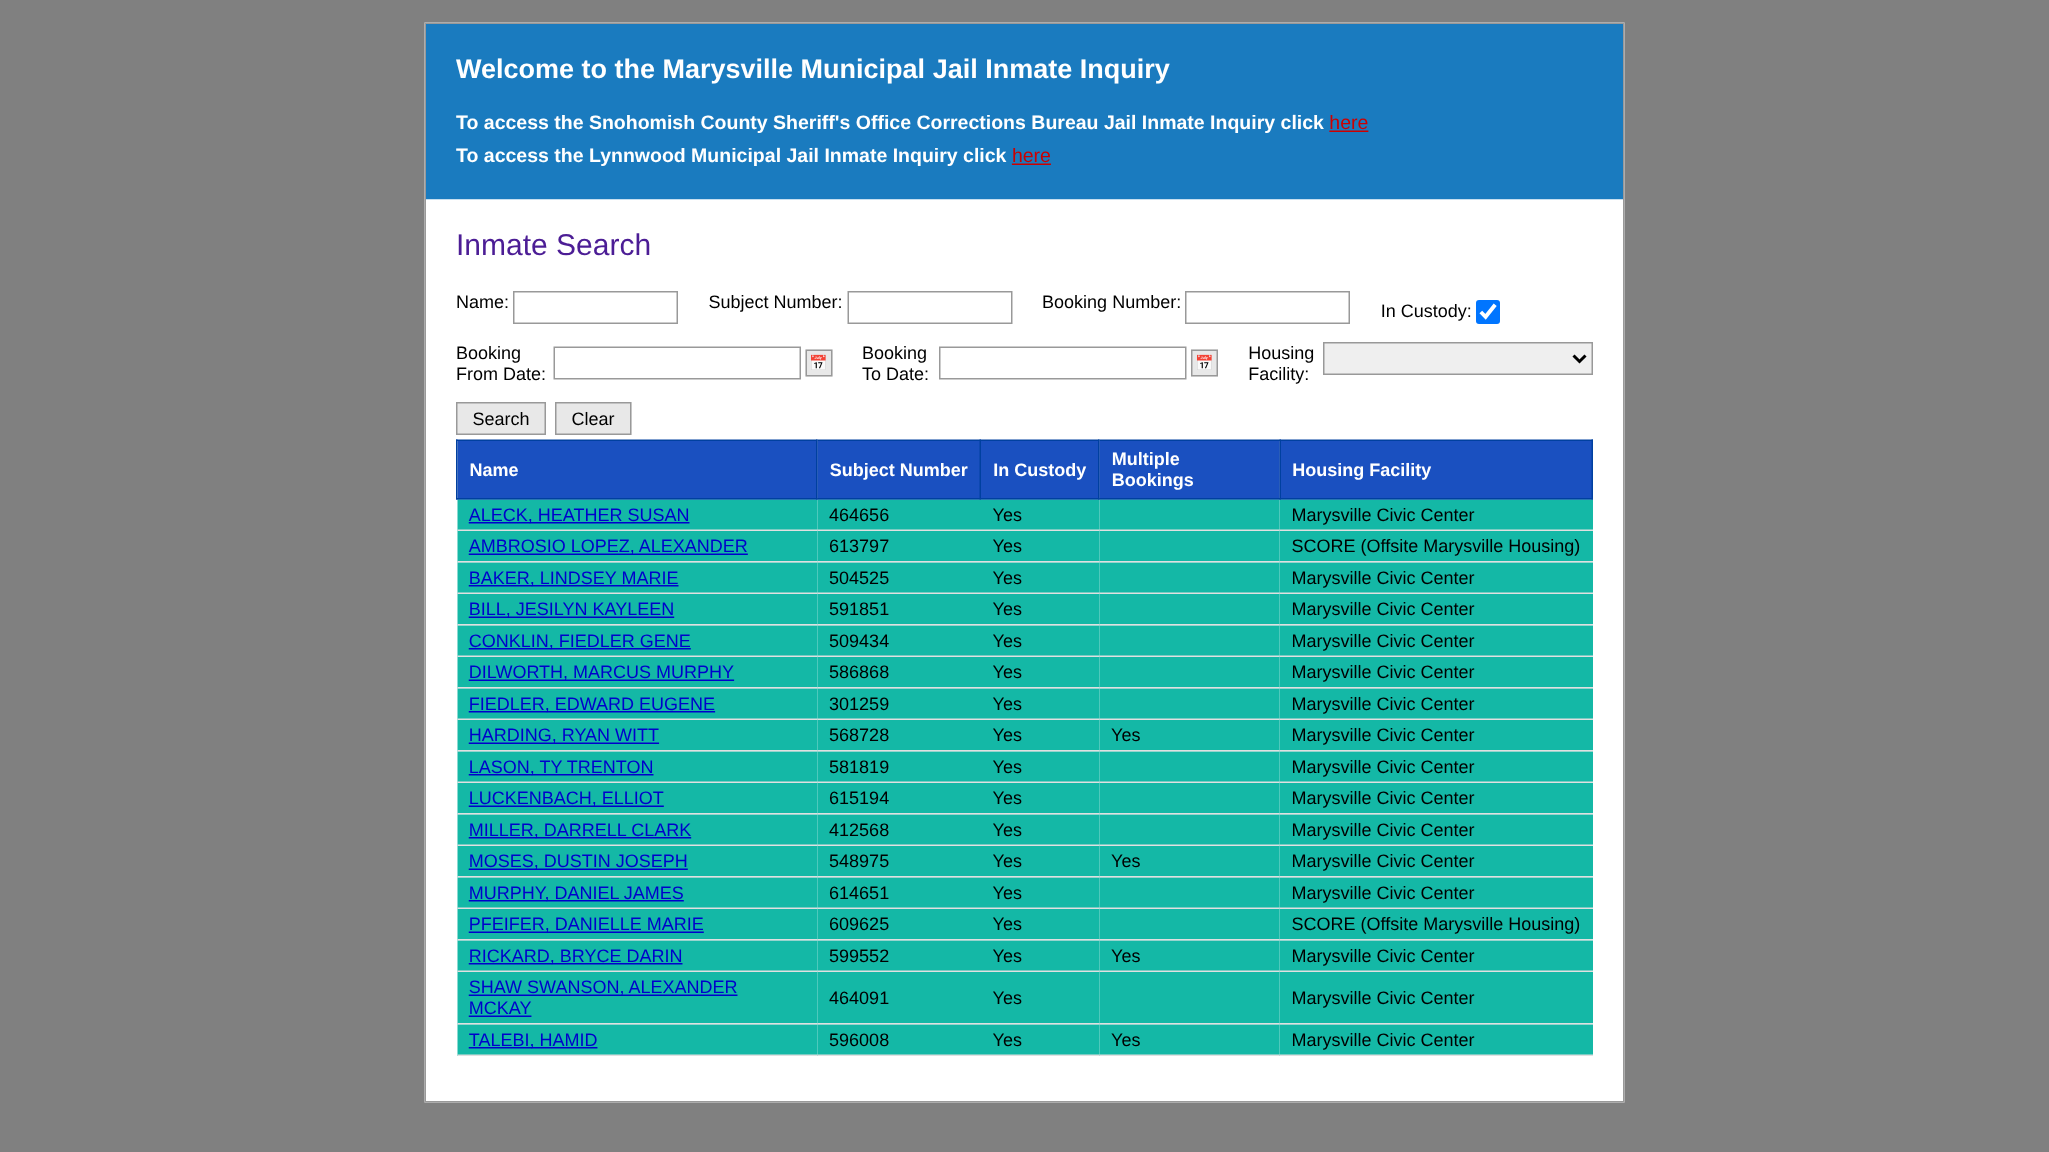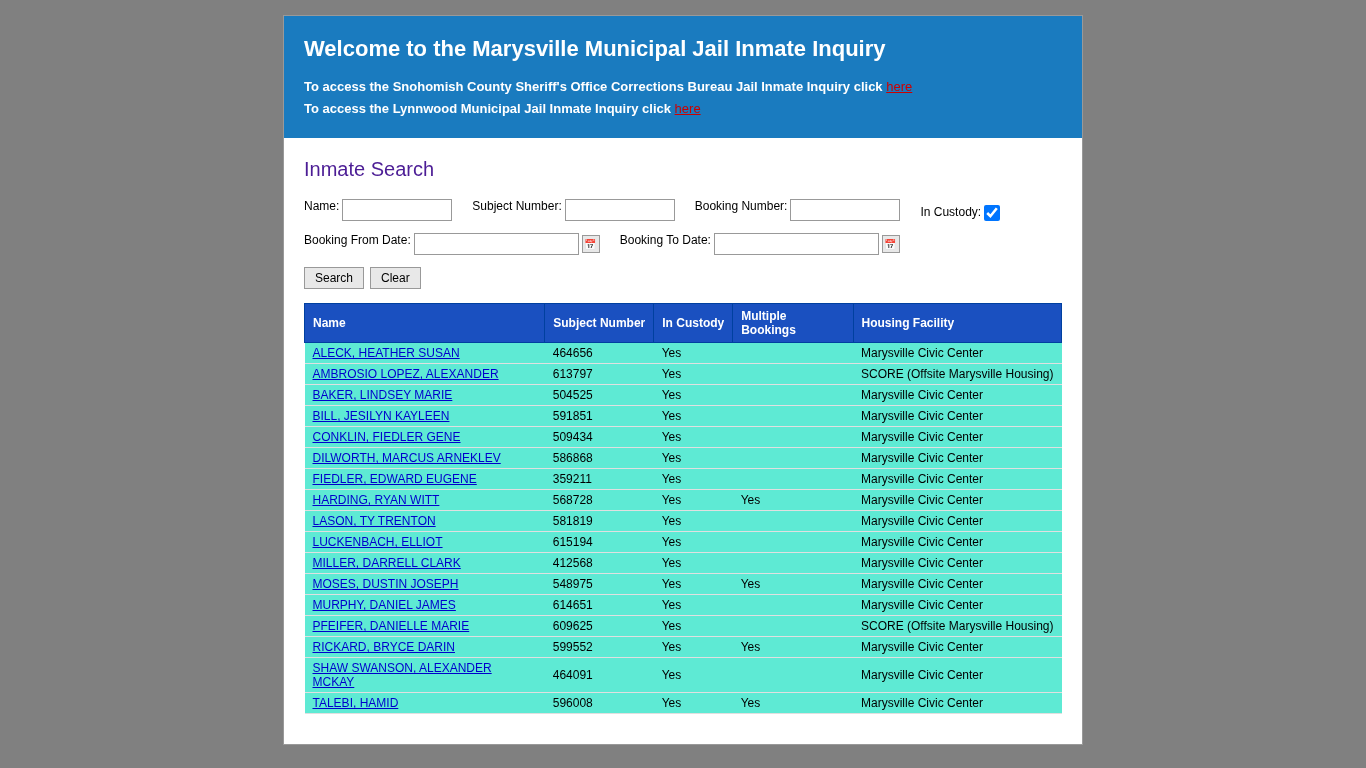--- a/index.html
+++ b/index.html
@@ -13,21 +13,21 @@
       margin: 15px auto;
       background: #fff;
       border: 1px solid #999;
     }
     #header {
       background-color: #1a7bbf;
       padding: 20px 20px 18px 20px;
     }
     #header h1 {
       color: #fff;
-      font-size: 22px;
+      font-size: 18px;
       font-weight: bold;
       margin-bottom: 14px;
     }
     #header p {
       color: #fff;
       font-size: 13px;
       font-weight: bold;
       line-height: 1.7;
     }
     #header a {
@@ -95,21 +95,21 @@
       display: flex;
       align-items: center;
       justify-content: center;
       cursor: pointer;
       font-size: 10px;
     }
     #button-row {
       margin-top: 6px;
       display: flex;
       gap: 6px;
-      margin-bottom: 14px;
+      margin-bottom: 3px;
     }
     #button-row button {
       padding: 3px 10px;
       font-size: 12px;
       border: 1px solid #999;
       background: #e8e8e8;
       cursor: pointer;
     }
     #results-table {
       width: 100%;
@@ -120,21 +120,21 @@
       background-color: #1a50c0;
     }
     #results-table thead th {
       color: #fff;
       padding: 5px 8px;
       text-align: left;
       font-weight: bold;
       border: 1px solid #0040a0;
     }
     #results-table tbody tr {
-      background-color: #5eead4;
+      background-color: #14b8a6;
     }
     #results-table tbody td {
       padding: 3px 8px;
       border-bottom: 1px solid #e0e0e0;
       color: #000;
     }
     #results-table tbody td:first-child a {
       color: #00c;
       text-decoration: underline;
     }
@@ -182,20 +182,28 @@
           <input type="text" class="field-date" style="">
           <div class="cal-icon">📅</div>
         </div>
       </div>
       <div class="form-field">
         <label>Booking To Date:</label>
         <div class="date-wrapper">
           <input type="text" class="field-date" style="">
           <div class="cal-icon">📅</div>
         </div>
+      </div>
+      <div class="form-field field-housing">
+        <label>Housing Facility:</label>
+        <select>
+          <option value=""></option>
+          <option value="marysville">Marysville Civic Center</option>
+          <option value="score">SCORE (Offsite Marysville Housing)</option>
+        </select>
       </div>
     </div>
 
     <div id="button-row">
       <button>Search</button>
       <button>Clear</button>
     </div>
 
     <table id="results-table">
       <thead>
@@ -237,29 +245,29 @@
             <td>Marysville Civic Center</td>
           </tr>
           <tr>
             <td><a href="#">CONKLIN, FIEDLER GENE</a></td>
             <td>509434</td>
             <td>Yes</td>
             <td></td>
             <td>Marysville Civic Center</td>
           </tr>
           <tr>
-            <td><a href="#">DILWORTH, MARCUS ARNEKLEV</a></td>
+            <td><a href="#">DILWORTH, MARCUS MURPHY</a></td>
             <td>586868</td>
             <td>Yes</td>
             <td></td>
             <td>Marysville Civic Center</td>
           </tr>
           <tr>
             <td><a href="#">FIEDLER, EDWARD EUGENE</a></td>
-            <td>359211</td>
+            <td>301259</td>
             <td>Yes</td>
             <td></td>
             <td>Marysville Civic Center</td>
           </tr>
           <tr>
             <td><a href="#">HARDING, RYAN WITT</a></td>
             <td>568728</td>
             <td>Yes</td>
             <td>Yes</td>
             <td>Marysville Civic Center</td>

